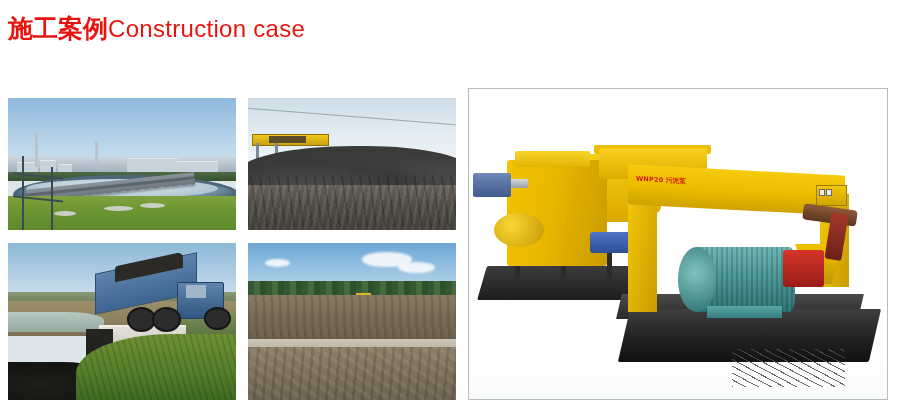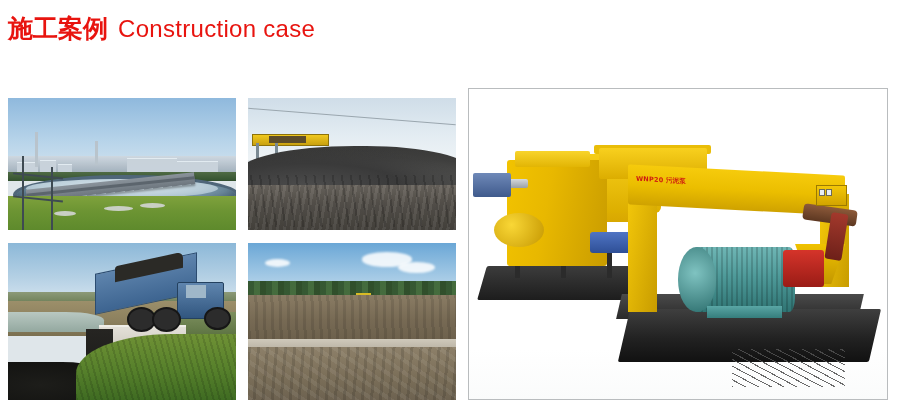--- a/index.html
+++ b/index.html
@@ -27,21 +27,20 @@
     font-size: 25px;
     font-weight: bold;
     color: #e8140f;
     letter-spacing: 0px;
     font-family: "DejaVu Sans", sans-serif;
   }
   .title-en {
     font-size: 24px;
     font-weight: normal;
     color: #e8140f;
-    margin-left: 10px;
     letter-spacing: 0.3px;
     font-family: "Liberation Sans", sans-serif;
   }
 
   
   .photo {
     position: absolute;
     overflow: hidden;
     background: #dfe6ea;
   }

